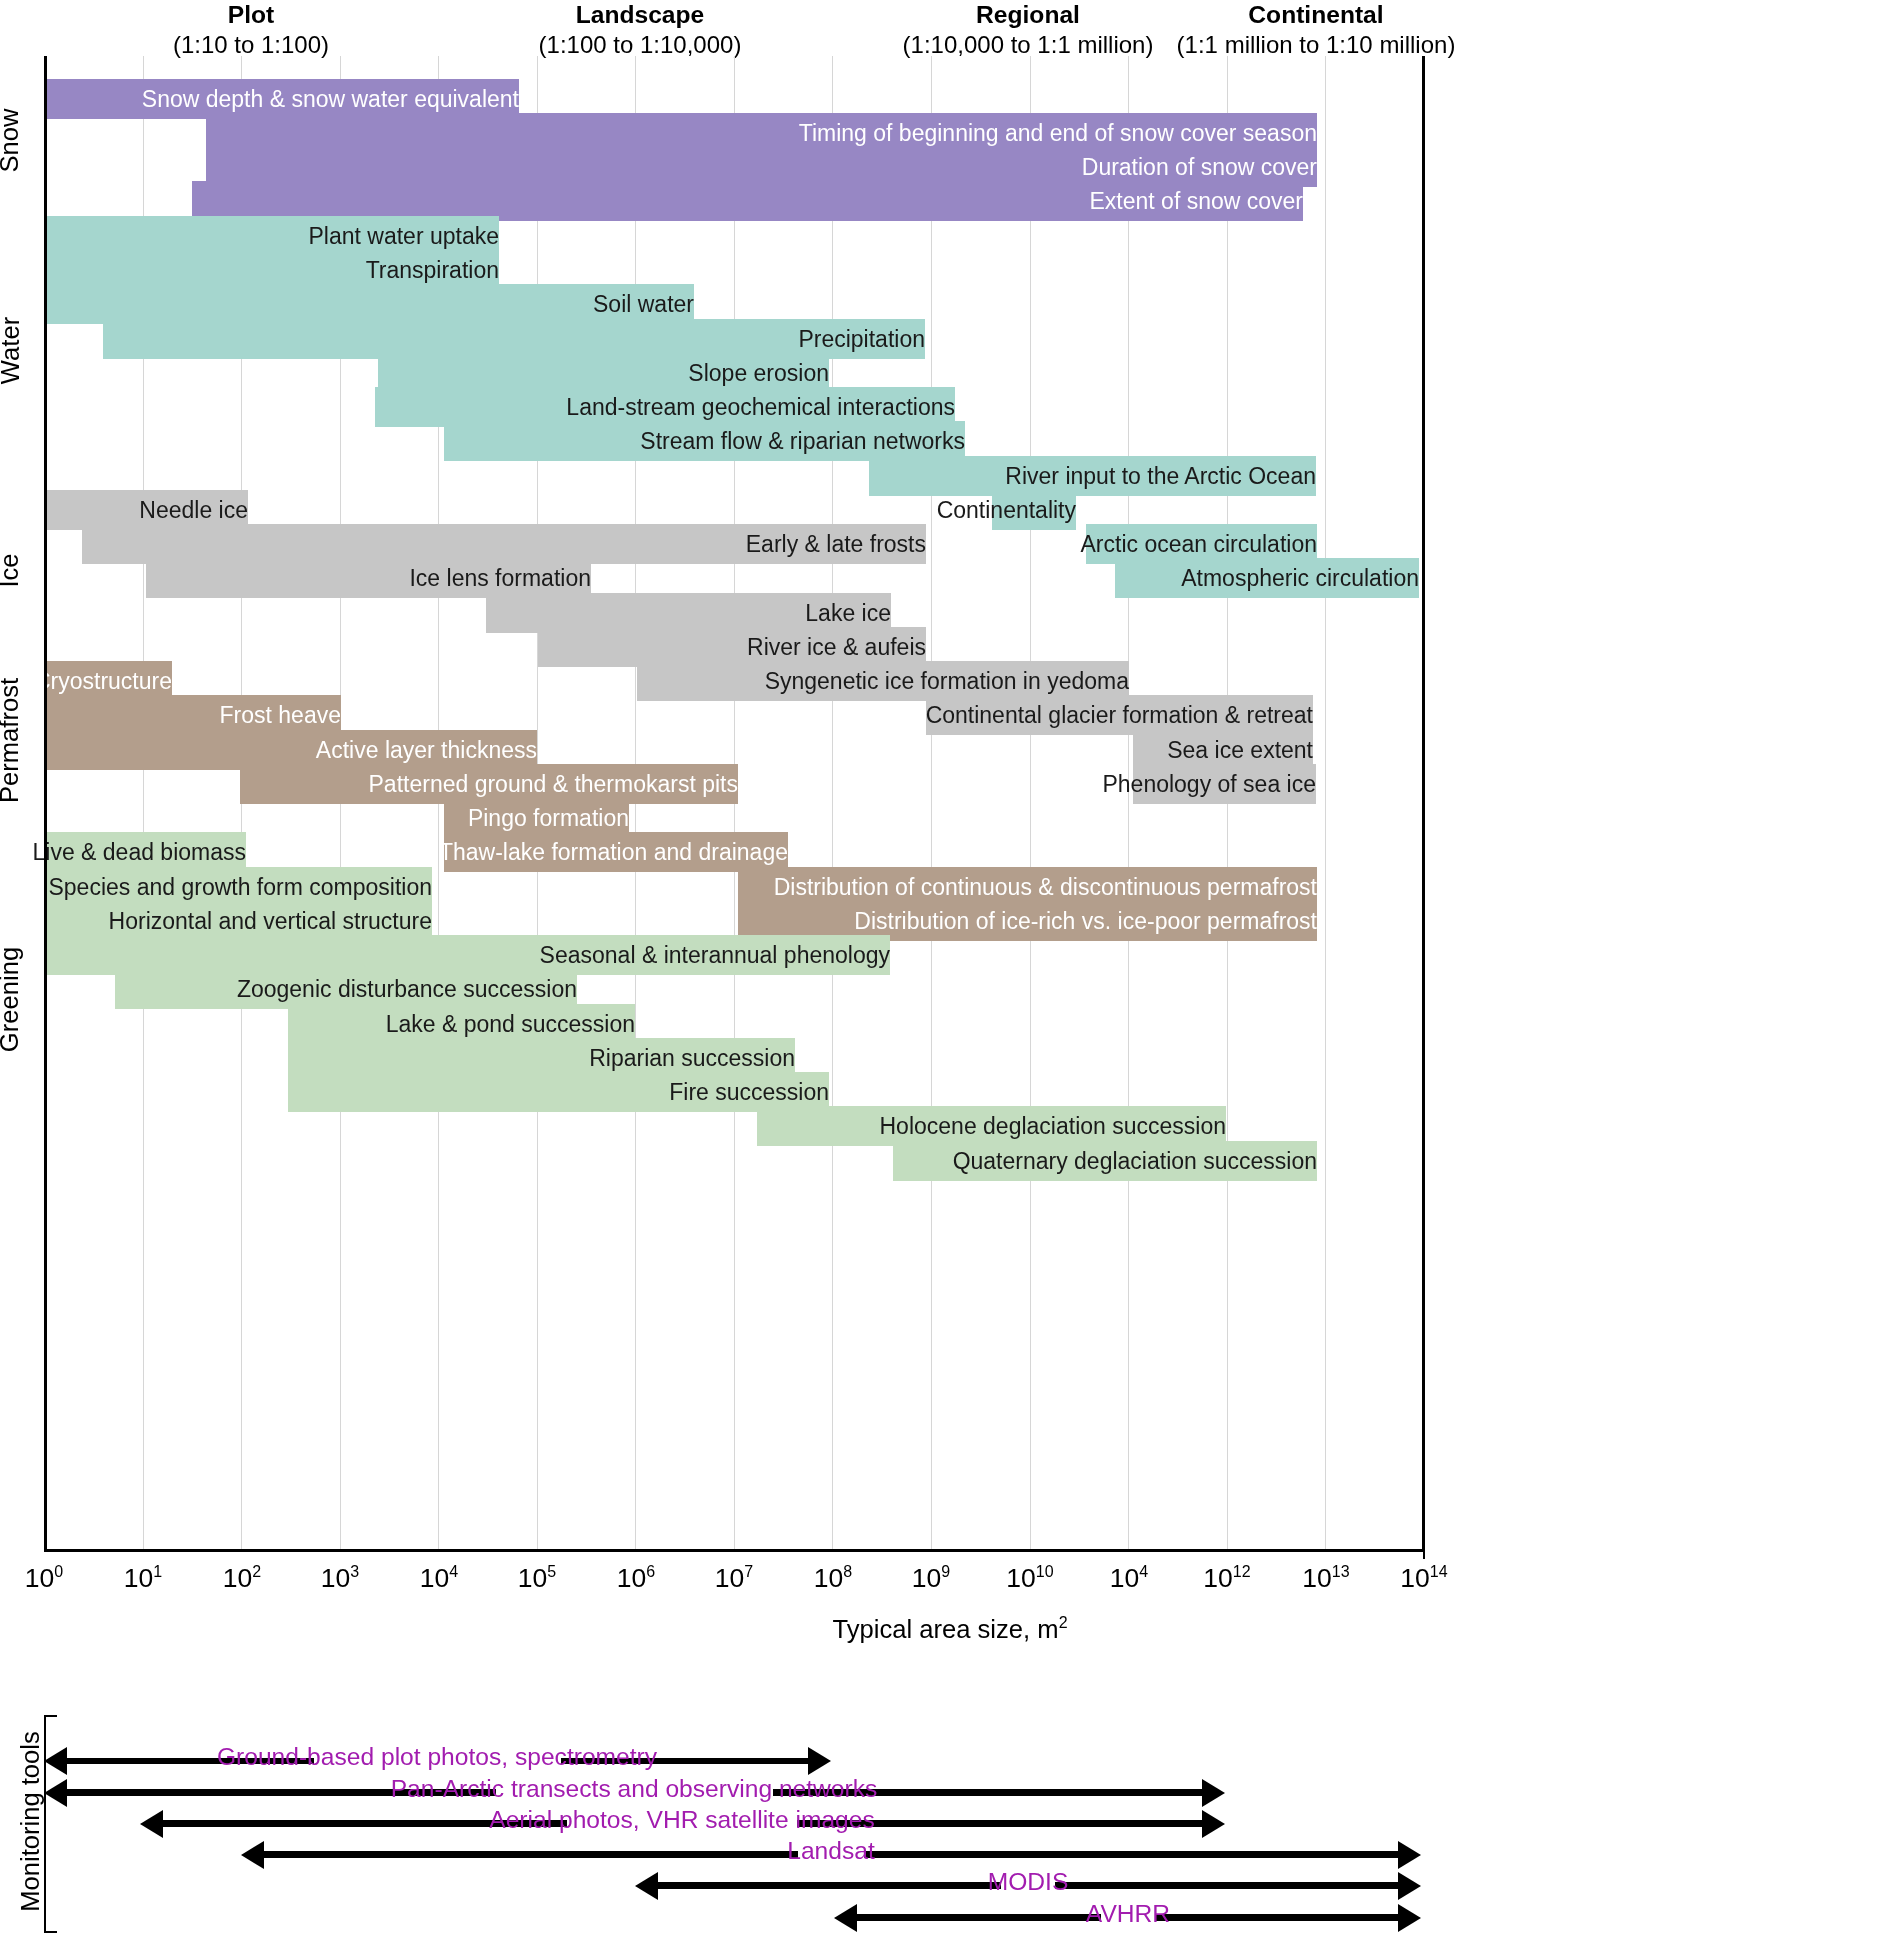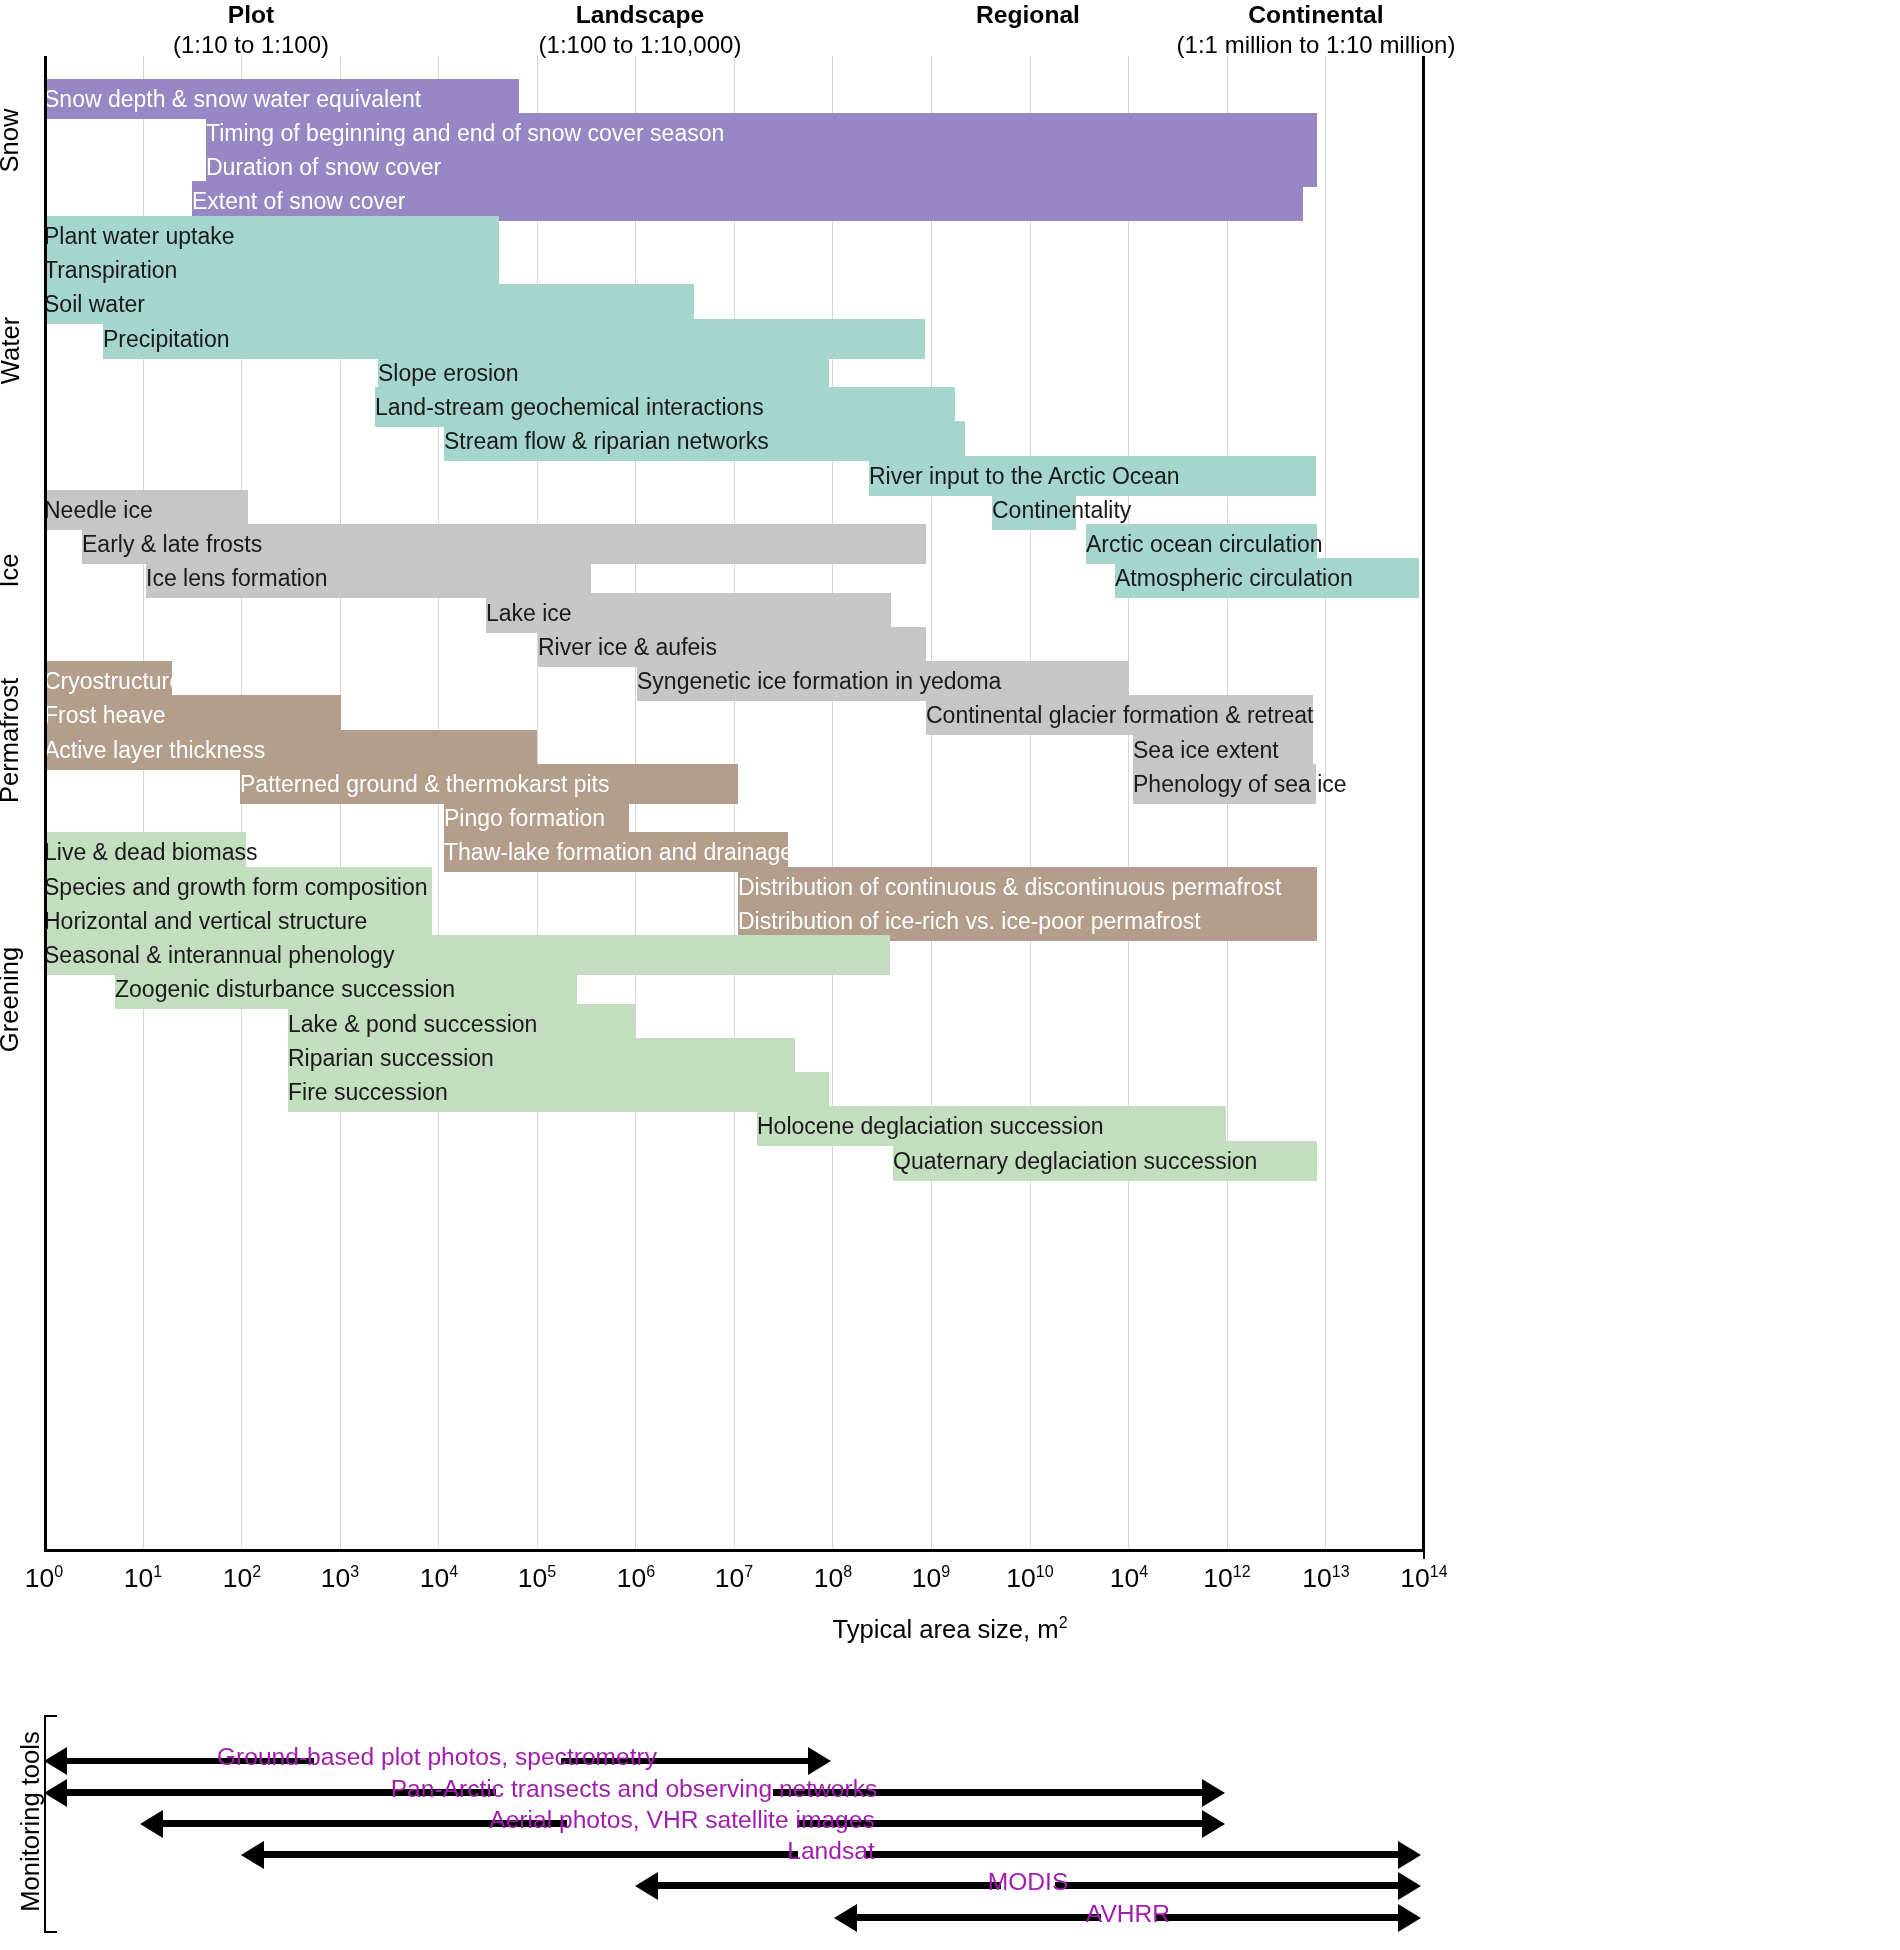--- a/index.html
+++ b/index.html
@@ -13,21 +13,21 @@
 
   
   #plot{position:absolute;left:44px;top:56px;width:1380px;height:1493px;}
   #yaxis-line{position:absolute;left:44px;top:56px;width:2.8px;height:1493px;background:#000;}
   #xaxis-line{position:absolute;left:44px;top:1549px;width:1380px;height:2.8px;background:#000;}
   #rightcap{position:absolute;left:1422px;top:56px;width:2.8px;height:1493px;background:#000;}
   .gridline{position:absolute;top:0;width:0.9px;height:1493px;background:#d6d6d6;}
   .xtickmark{position:absolute;top:1549px;width:1.9px;height:10.4px;background:#000;}
 
   
-  .bar{position:absolute;height:40px;display:flex;align-items:center;justify-content:flex-start;
+  .bar{position:absolute;height:40px;display:flex;align-items:center;justify-content:flex-end;
        font-size:23px;white-space:nowrap;box-sizing:border-box;}
   .bar .blabel{pointer-events:none;}
   .c-snow{background:#9787c4;color:#ffffff;}
   .c-water{background:#a5d6ce;color:#1a1a1a;}
   .c-ice{background:#c6c6c6;color:#1a1a1a;}
   .c-perma{background:#b39e8c;color:#ffffff;}
   .c-green{background:#c3ddbf;color:#1a1a1a;}
 
   
   .grouplab{position:absolute;font-size:25.6px;color:#000;
@@ -69,20 +69,21 @@
       <div class="scale-head" style="left: -33px; top: 0px; width: 568px;">
         <div class="sh-name">Plot</div>
         <div class="sh-range">(1:10 to 1:100)</div>
       </div>
       <div class="scale-head" style="left: 356px; top: 0px; width: 568px;">
         <div class="sh-name">Landscape</div>
         <div class="sh-range">(1:100 to 1:10,000)</div>
       </div>
       <div class="scale-head" style="left: 744px; top: 0px; width: 568px;">
         <div class="sh-name">Regional</div>
+        <div class="sh-range">(1:10,000 to 1:1 million)</div>
       </div>
       <div class="scale-head" style="left: 1032px; top: 0px; width: 568px;">
         <div class="sh-name">Continental</div>
         <div class="sh-range">(1:1 million to 1:10 million)</div>
       </div>
     </div>
 
   <div id="plot">
     <div id="gridlines">
         <div class="gridline" style="left: 99px;"></div>

